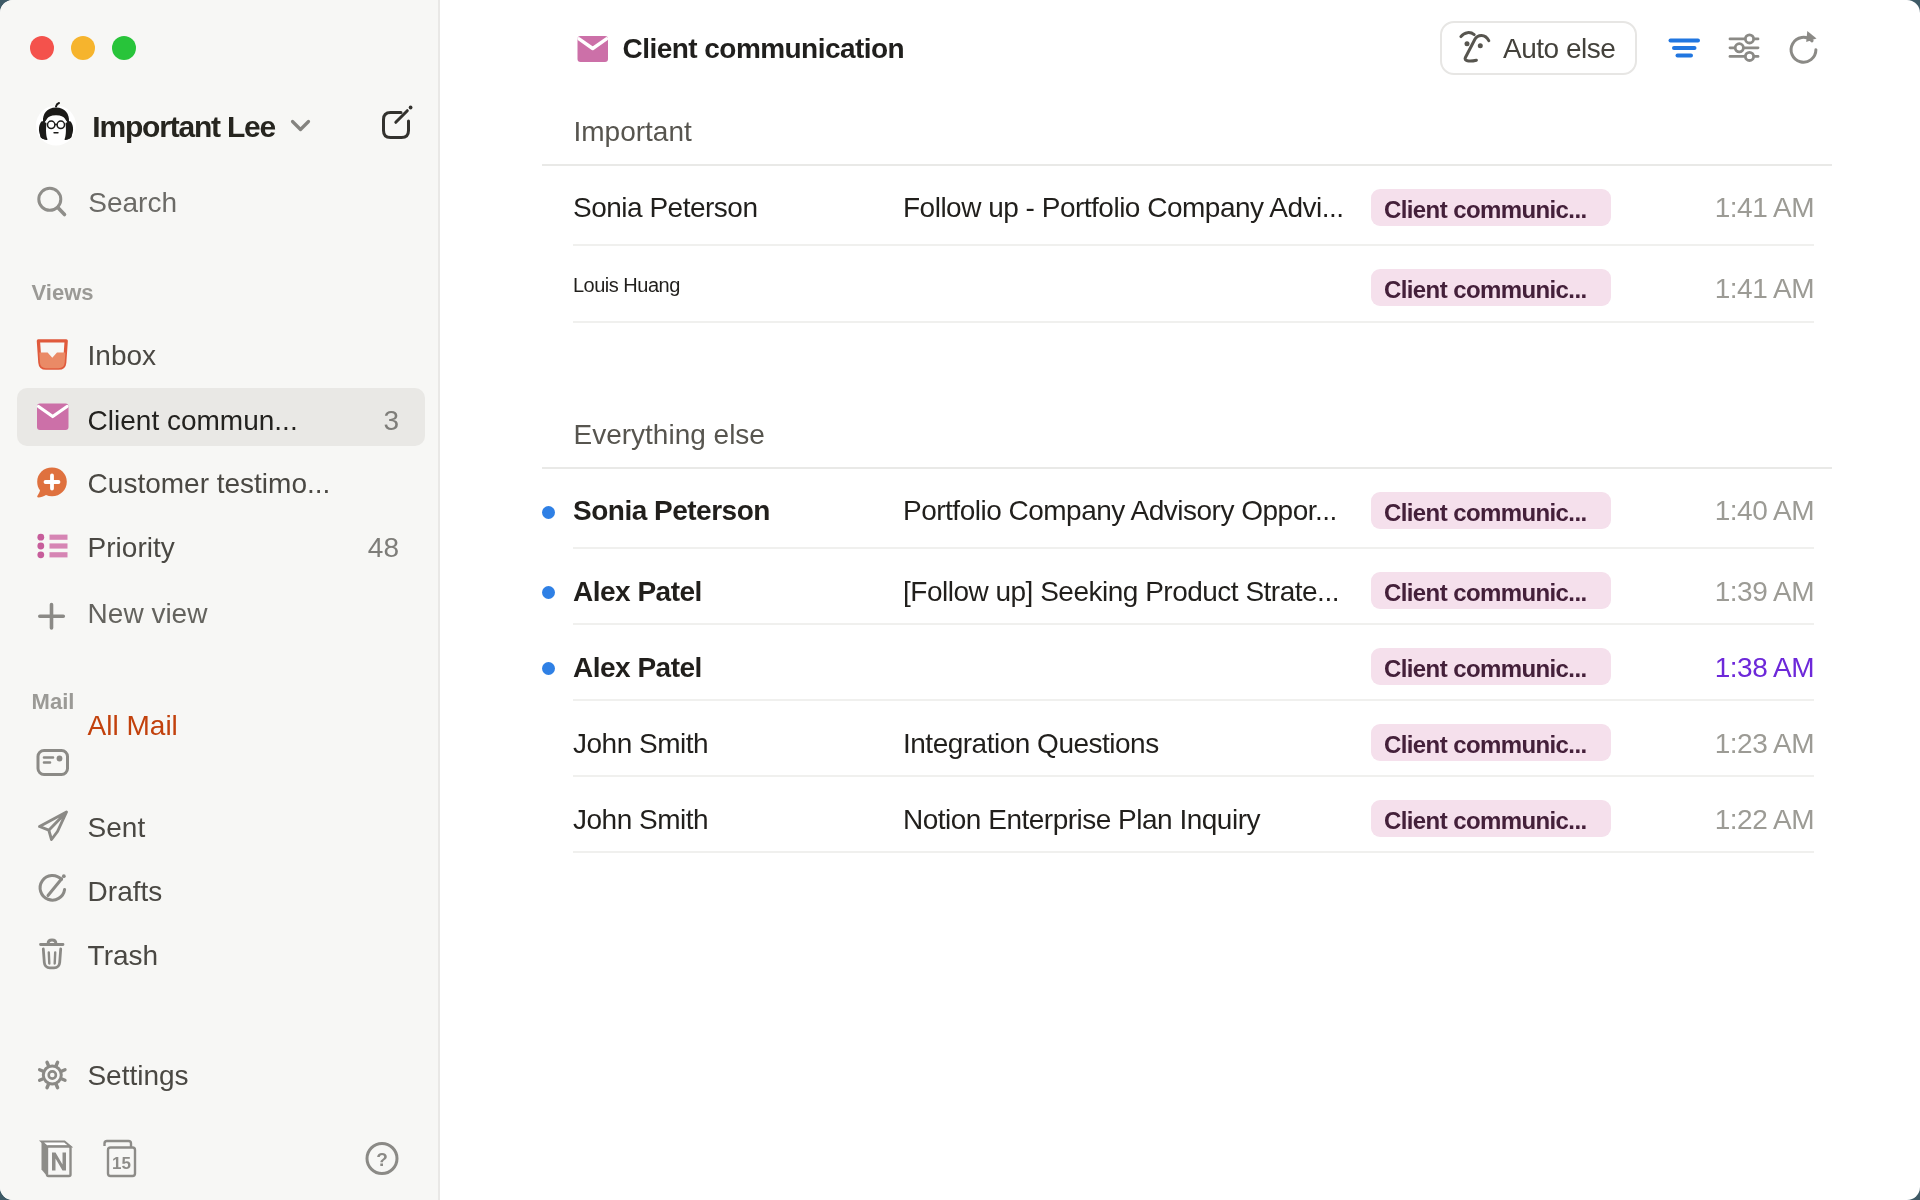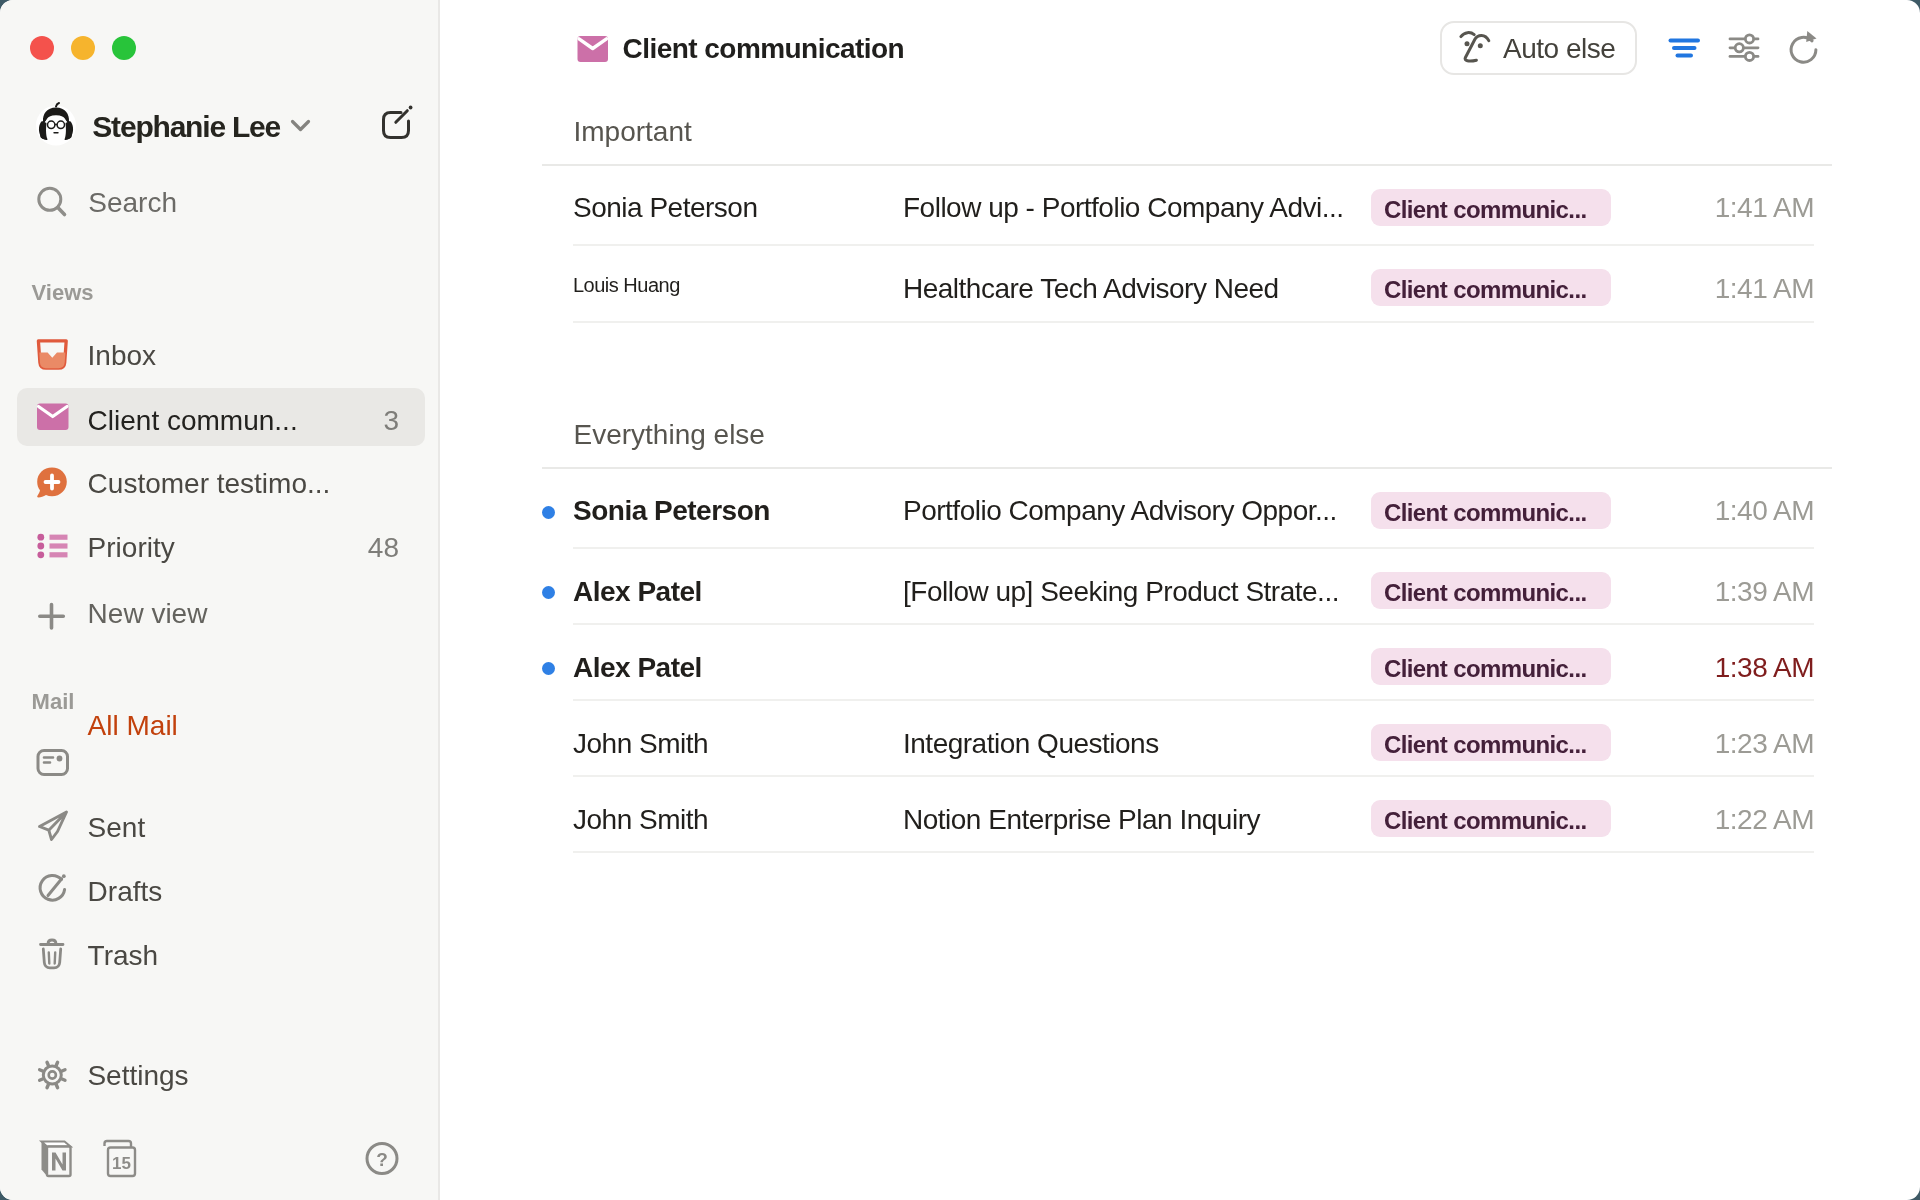--- a/index.html
+++ b/index.html
@@ -6,21 +6,21 @@
   #win { position:absolute; left:0; top:0; width:1920px; height:1200px;
          border-radius:13px; background:#ffffff; overflow:hidden; }
   #side { position:absolute; left:0; top:0; width:438px; height:1200px;
           background:#f7f7f5; border-right:2px solid #e9e8e6; box-sizing:content-box; }
 </style></head>
 <body>
 <div id="win">
   <div id="side"></div>
   <div style="position:absolute;left:17px;top:388px;width:408px;height:58px;border-radius:10px;background:#e9e8e5;"></div>
     <div style="position:absolute;left:1440px;top:21px;width:197px;height:54px;border:2px solid #e7e6e4;border-radius:14px;background:#fff;box-sizing:border-box;"></div>
-    <div style="position:absolute;left:92.3px;top:111.6px;font-size:30px;font-weight:700;color:#26251f;letter-spacing:-1.2px;line-height:1;white-space:nowrap;">Stephanie Lee</div>
+    <div style="position:absolute;left:92.3px;top:111.6px;font-size:30px;font-weight:700;color:#26251f;letter-spacing:-1.2px;line-height:1;white-space:nowrap;">Important Lee</div>
     <div style="position:absolute;left:88.3px;top:189.2px;font-size:28px;font-weight:400;color:#6b6a66;line-height:1;white-space:nowrap;">Search</div>
     <div style="position:absolute;left:31.6px;top:282.1px;font-size:22px;font-weight:700;color:#9b9a96;line-height:1;white-space:nowrap;">Views</div>
     <div style="position:absolute;left:87.6px;top:341.8px;font-size:28px;font-weight:400;color:#4a4843;line-height:1;white-space:nowrap;">Inbox</div>
     <div style="position:absolute;left:87.6px;top:406.6px;font-size:28px;font-weight:400;color:#23221f;line-height:1;white-space:nowrap;">Client commun...</div>
     <div style="position:absolute;right:1521px;text-align:right;top:406.6px;font-size:28px;font-weight:400;color:#7e7d79;line-height:1;white-space:nowrap;">3</div>
     <div style="position:absolute;left:87.6px;top:470.0px;font-size:28px;font-weight:400;color:#4a4843;line-height:1;white-space:nowrap;">Customer testimo...</div>
     <div style="position:absolute;left:87.6px;top:534.1px;font-size:28px;font-weight:400;color:#4a4843;line-height:1;white-space:nowrap;">Priority</div>
     <div style="position:absolute;right:1521px;text-align:right;top:534.1px;font-size:28px;font-weight:400;color:#7e7d79;line-height:1;white-space:nowrap;">48</div>
     <div style="position:absolute;left:87.6px;top:599.6px;font-size:28px;font-weight:400;color:#64635e;line-height:1;white-space:nowrap;">New view</div>
     <div style="position:absolute;left:31.6px;top:691.2px;font-size:22px;font-weight:700;color:#9b9a96;line-height:1;white-space:nowrap;">Mail</div>
@@ -32,38 +32,37 @@
     <div style="position:absolute;left:622.6px;top:35.0px;font-size:28px;font-weight:700;color:#201f1d;letter-spacing:-0.55px;line-height:1;white-space:nowrap;">Client communication</div>
     <div style="position:absolute;left:1503px;top:35.4px;font-size:28px;font-weight:400;color:#44423c;letter-spacing:-0.5px;line-height:1;white-space:nowrap;">Auto else</div>
     <div style="position:absolute;left:573.5px;top:118.3px;font-size:28px;font-weight:400;color:#57554f;line-height:1;white-space:nowrap;">Important</div>
     <div style="position:absolute;left:573.5px;top:421.3px;font-size:28px;font-weight:400;color:#57554f;line-height:1;white-space:nowrap;">Everything else</div>
     <div style="position:absolute;left:573px;top:194.3px;font-size:28px;font-weight:400;color:#211f1c;letter-spacing:-0.5px;line-height:1;white-space:nowrap;">Sonia Peterson</div>
     <div style="position:absolute;left:903px;top:194.3px;font-size:28px;font-weight:400;color:#211f1c;letter-spacing:-0.5px;line-height:1;white-space:nowrap;">Follow up - Portfolio Company Advi...</div>
     <div style="position:absolute;left:1371px;top:188.5px;width:240px;height:37px;border-radius:9px;background:#f5e0ec;"></div>
     <div style="position:absolute;left:1384px;top:197.7px;font-size:24px;font-weight:700;color:#44203a;letter-spacing:-0.6px;line-height:1;white-space:nowrap;">Client communic...</div>
     <div style="position:absolute;right:106px;text-align:right;top:194.3px;font-size:28px;font-weight:400;color:#9c9b95;letter-spacing:-0.5px;line-height:1;white-space:nowrap;">1:41 AM</div>
     <div style="position:absolute;left:573px;top:275.0px;font-size:20px;font-weight:400;color:#211f1c;letter-spacing:-0.5px;line-height:1;white-space:nowrap;">Louis Huang</div>
-    <div style="position:absolute;left:903px;top:275.0px;font-size:28px;font-weight:400;color:#211f1c;letter-spacing:-0.5px;line-height:1;white-space:nowrap;">Healthcare Tech Advisory Need</div>
     <div style="position:absolute;left:1371px;top:269.2px;width:240px;height:37px;border-radius:9px;background:#f5e0ec;"></div>
     <div style="position:absolute;left:1384px;top:278.4px;font-size:24px;font-weight:700;color:#44203a;letter-spacing:-0.6px;line-height:1;white-space:nowrap;">Client communic...</div>
     <div style="position:absolute;right:106px;text-align:right;top:275.0px;font-size:28px;font-weight:400;color:#9c9b95;letter-spacing:-0.5px;line-height:1;white-space:nowrap;">1:41 AM</div>
     <div style="position:absolute;left:573px;top:497.3px;font-size:28px;font-weight:700;color:#211f1c;letter-spacing:-0.5px;line-height:1;white-space:nowrap;">Sonia Peterson</div>
     <div style="position:absolute;left:903px;top:497.3px;font-size:28px;font-weight:400;color:#211f1c;letter-spacing:-0.5px;line-height:1;white-space:nowrap;">Portfolio Company Advisory Oppor...</div>
     <div style="position:absolute;left:1371px;top:491.5px;width:240px;height:37px;border-radius:9px;background:#f5e0ec;"></div>
     <div style="position:absolute;left:1384px;top:500.7px;font-size:24px;font-weight:700;color:#44203a;letter-spacing:-0.6px;line-height:1;white-space:nowrap;">Client communic...</div>
     <div style="position:absolute;right:106px;text-align:right;top:497.3px;font-size:28px;font-weight:400;color:#9c9b95;letter-spacing:-0.5px;line-height:1;white-space:nowrap;">1:40 AM</div>
     <div style="position:absolute;left:573px;top:577.6px;font-size:28px;font-weight:700;color:#211f1c;letter-spacing:-0.5px;line-height:1;white-space:nowrap;">Alex Patel</div>
     <div style="position:absolute;left:903px;top:577.6px;font-size:28px;font-weight:400;color:#211f1c;letter-spacing:-0.5px;line-height:1;white-space:nowrap;">[Follow up] Seeking Product Strate...</div>
     <div style="position:absolute;left:1371px;top:571.8px;width:240px;height:37px;border-radius:9px;background:#f5e0ec;"></div>
     <div style="position:absolute;left:1384px;top:581.0px;font-size:24px;font-weight:700;color:#44203a;letter-spacing:-0.6px;line-height:1;white-space:nowrap;">Client communic...</div>
     <div style="position:absolute;right:106px;text-align:center;top:577.6px;font-size:28px;font-weight:400;color:#9c9b95;letter-spacing:-0.5px;line-height:1;white-space:nowrap;">1:39 AM</div>
     <div style="position:absolute;left:573px;top:653.6px;font-size:28px;font-weight:700;color:#211f1c;letter-spacing:-0.5px;line-height:1;white-space:nowrap;">Alex Patel</div>
     <div style="position:absolute;left:1371px;top:647.8px;width:240px;height:37px;border-radius:9px;background:#f5e0ec;"></div>
     <div style="position:absolute;left:1384px;top:657.0px;font-size:24px;font-weight:700;color:#44203a;letter-spacing:-0.6px;line-height:1;white-space:nowrap;">Client communic...</div>
-    <div style="position:absolute;right:106px;text-align:right;top:653.6px;font-size:28px;font-weight:400;color:#7f1d1d;letter-spacing:-0.5px;line-height:1;white-space:nowrap;">1:38 AM</div>
+    <div style="position:absolute;right:106px;text-align:right;top:653.6px;font-size:28px;font-weight:400;color:#6d28d9;letter-spacing:-0.5px;line-height:1;white-space:nowrap;">1:38 AM</div>
     <div style="position:absolute;left:573px;top:729.6px;font-size:28px;font-weight:400;color:#211f1c;letter-spacing:-0.5px;line-height:1;white-space:nowrap;">John Smith</div>
     <div style="position:absolute;left:903px;top:729.6px;font-size:28px;font-weight:400;color:#211f1c;letter-spacing:-0.5px;line-height:1;white-space:nowrap;">Integration Questions</div>
     <div style="position:absolute;left:1371px;top:723.8px;width:240px;height:37px;border-radius:9px;background:#f5e0ec;"></div>
     <div style="position:absolute;left:1384px;top:733.0px;font-size:24px;font-weight:700;color:#44203a;letter-spacing:-0.6px;line-height:1;white-space:nowrap;">Client communic...</div>
     <div style="position:absolute;right:106px;text-align:left;top:729.6px;font-size:28px;font-weight:400;color:#9c9b95;letter-spacing:-0.5px;line-height:1;white-space:nowrap;">1:23 AM</div>
     <div style="position:absolute;left:573px;top:805.6px;font-size:28px;font-weight:400;color:#211f1c;letter-spacing:-0.5px;line-height:1;white-space:nowrap;">John Smith</div>
     <div style="position:absolute;left:903px;top:805.6px;font-size:28px;font-weight:400;color:#211f1c;letter-spacing:-0.5px;line-height:1;white-space:nowrap;">Notion Enterprise Plan Inquiry</div>
     <div style="position:absolute;left:1371px;top:799.8px;width:240px;height:37px;border-radius:9px;background:#f5e0ec;"></div>
     <div style="position:absolute;left:1384px;top:809.0px;font-size:24px;font-weight:700;color:#44203a;letter-spacing:-0.6px;line-height:1;white-space:nowrap;">Client communic...</div>
     <div style="position:absolute;right:106px;text-align:right;top:805.6px;font-size:28px;font-weight:400;color:#9c9b95;letter-spacing:-0.5px;line-height:1;white-space:nowrap;">1:22 AM</div>

